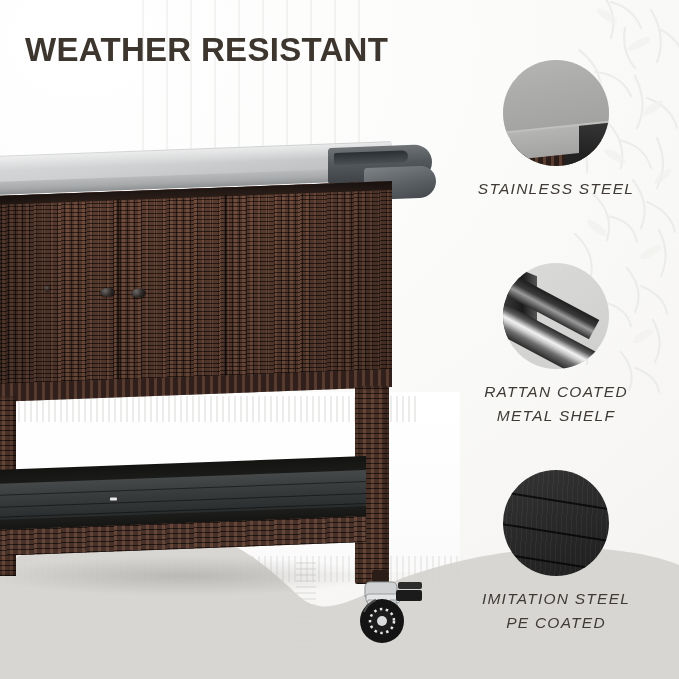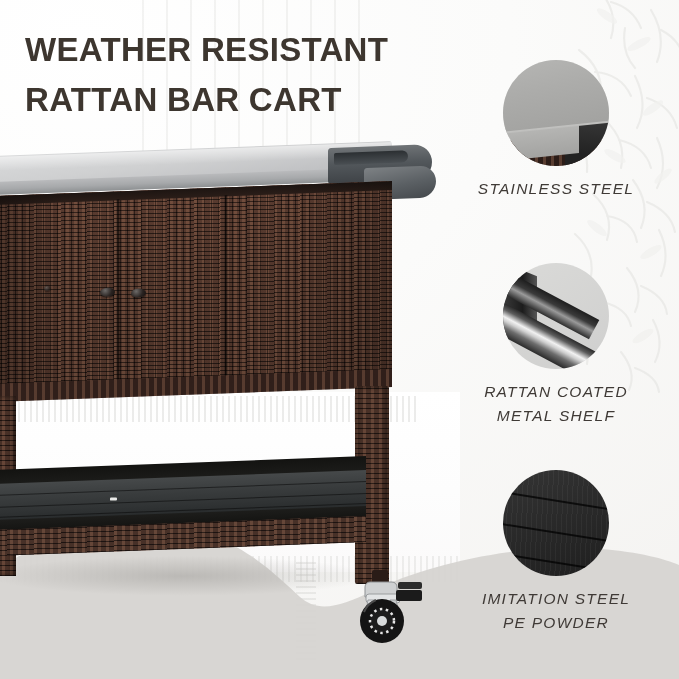--- a/index.html
+++ b/index.html
@@ -246,21 +246,20 @@
   <div class="bg-vert-tex"></div>
 
   <svg class="bg-blob" viewBox="0 0 679 200" preserveAspectRatio="none">
     <path d="M0 88 C 40 62, 110 44, 170 48 C 232 52, 272 92, 300 118
              C 318 134, 340 128, 372 112 C 430 84, 520 64, 600 70
              C 640 73, 665 80, 679 86 L679 200 L0 200 Z" fill="#d6d4d1" opacity=".95"></path>
   </svg>
 
   <div class="headline">
     <div class="line">WEATHER RESISTANT</div>
-    <div class="line">RATTAN BAR CART</div>
   </div>
 
   <div class="product">
 
     <div class="shadow-soft" style="left:-10px;top:408px;width:390px;height:40px;"></div>
 
     <div class="top-slab"></div>
     <div class="top-sheen"></div>
     <div class="top-slab-face"></div>
     <div class="top-rail"></div>
@@ -337,17 +336,17 @@
   <div class="feature" style="top:470px;">
     <div class="circle">
       <div class="c3-bg"></div>
       <div class="c3-grain"></div>
       <div class="c3-seam" style="top:30px;"></div>
       <div class="c3-seam" style="top:62px;"></div>
       <div class="c3-seam" style="top:92px;"></div>
     </div>
     <div class="cap">
       <div>IMITATION STEEL</div>
-      <div>PE POWDER</div>
+      <div>PE COATED</div>
     </div>
   </div>
 
 </div>
 
 </body></html>

